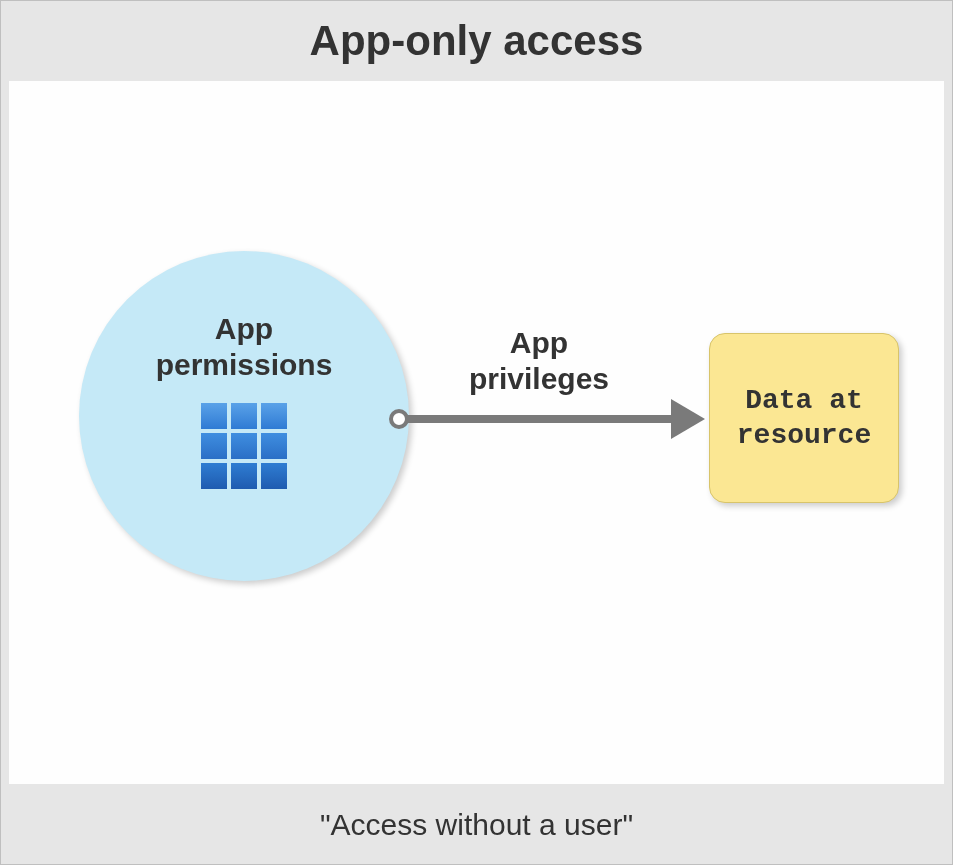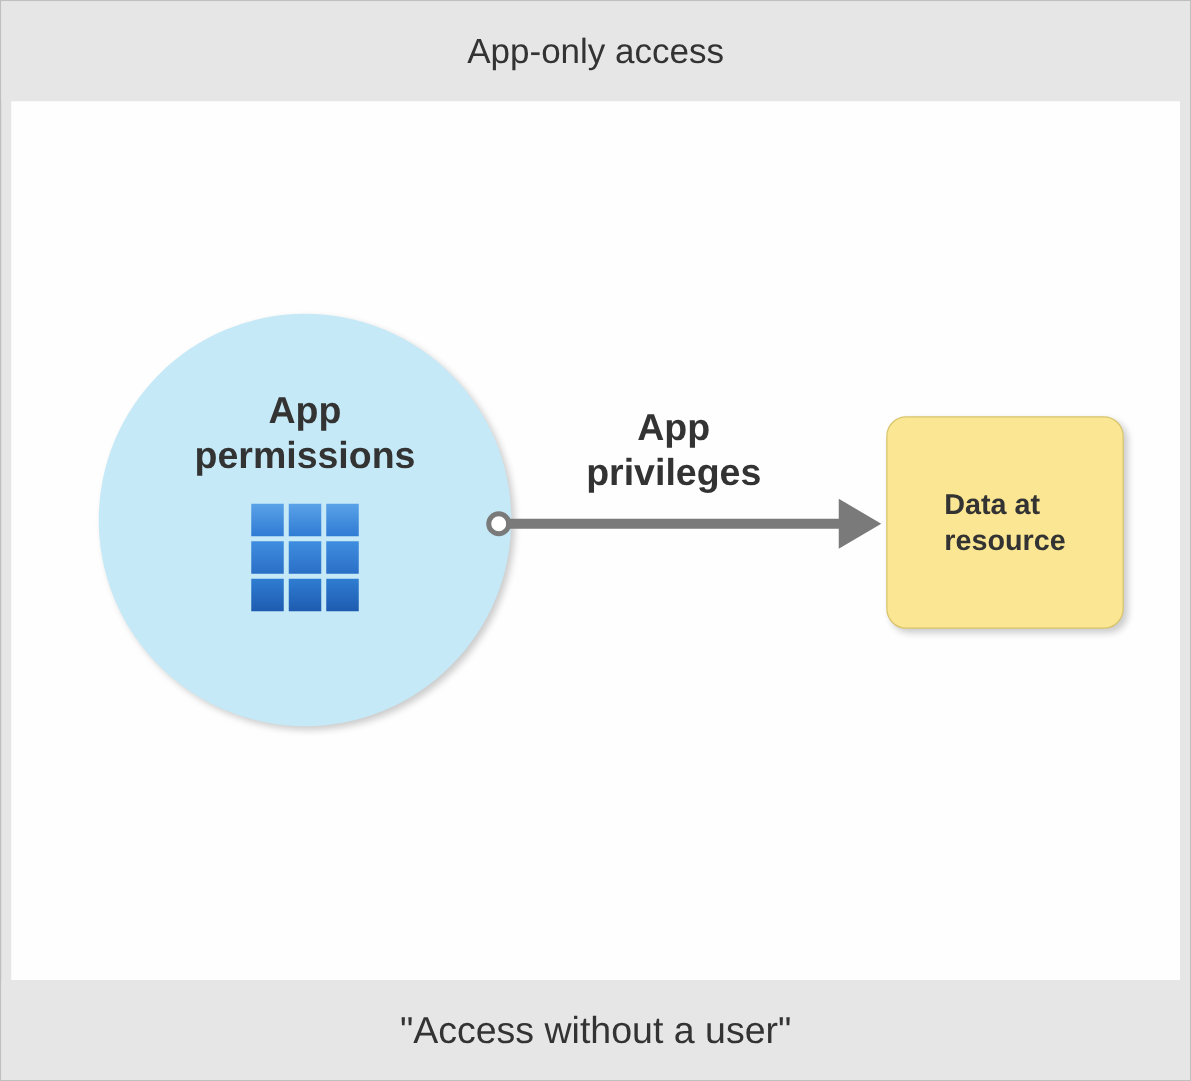--- a/index.html
+++ b/index.html
@@ -16,22 +16,22 @@
     width: 953px;
     height: 865px;
     border: 1px solid #bfbfbf;
     position: relative;
   }
   .header {
     height: 80px;
     display: flex;
     align-items: center;
     justify-content: center;
-    font-size: 28px;
-    font-weight: 400;
+    font-size: 42px;
+    font-weight: 700;
     background: #e6e6e6;
   }
   .canvas {
     position: absolute;
     left: 8px;
     right: 8px;
     top: 80px;
     bottom: 80px;
     background: #fefefe;
     padding-left: 12px;
@@ -141,27 +141,28 @@
     top: 252px;
     width: 190px;
     height: 170px;
     background: #fbe793;
     border: 1px solid #d8c46a;
     border-radius: 16px;
     box-shadow: 3px 3px 6px rgba(0,0,0,0.2);
     display: flex;
     align-items: center;
     justify-content: center;
-    text-align: left;
-    font-size: 23px;
+    text-align: center;
+    font-size: 28px;
     font-weight: 700;
     line-height: 1.25;
     white-space: pre-line;
     padding: 10px;
     box-sizing: border-box;
+    font-family: Liberation Mono, monospace;
   }
 </style>
 </head>
 <body>
 
 <div class="frame">
   <div class="header">App-only access</div>
 
   <div class="canvas">
 

